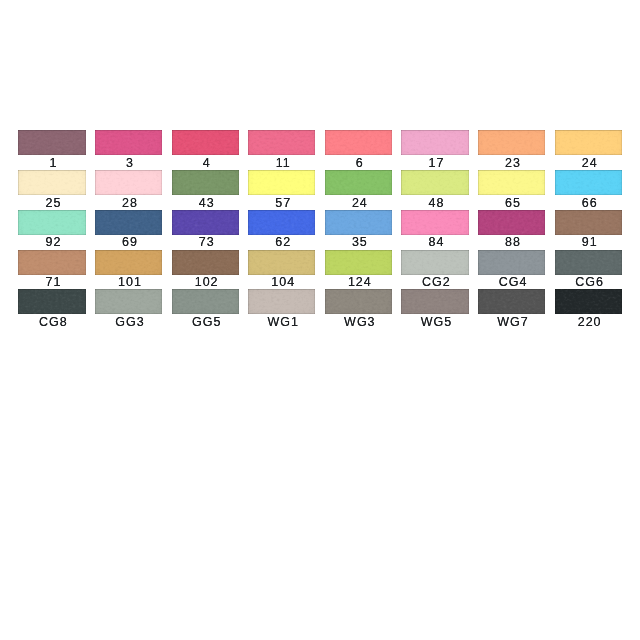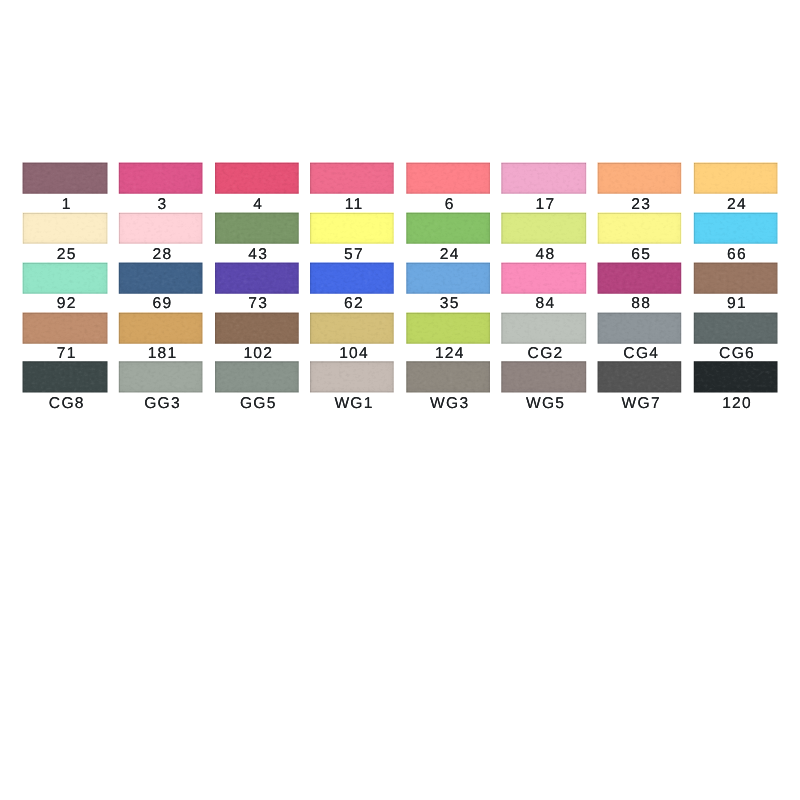--- a/index.html
+++ b/index.html
@@ -824,21 +824,21 @@
               <feTurbulence type="fractalNoise" baseFrequency="0.34 0.44" numOctaves="5" seed="336" stitchTiles="stitch"></feTurbulence>
               <feColorMatrix type="matrix" values="0 0 0 0 1 0 0 0 0 1 0 0 0 0 1 0.34 0.34 0.34 0 0"></feColorMatrix>
               <feComponentTransfer>
                 <feFuncA type="linear" slope="-1.9" intercept="0.95"></feFuncA>
               </feComponentTransfer>
             </filter>
             <rect width="100%" height="100%" filter="url(#glight25)"></rect>
           </svg>
         </div>
       </div>
-    <div class="swatch-label">181</div>
+    <div class="swatch-label">101</div>
   </div>
   <div class="swatch-cell" style="left:171.5px;top:249.5px">
     <div class="swatch-chip" style="background: rgb(140, 109, 87);">
         <div class="grain dark" style="opacity: 0.1099;">
           <svg xmlns="http://www.w3.org/2000/svg" preserveAspectRatio="none">
             <filter id="gdark26" x="0" y="0" width="100%" height="100%" color-interpolation-filters="sRGB">
               <feTurbulence type="fractalNoise" baseFrequency="0.34 0.44" numOctaves="5" seed="349" stitchTiles="stitch"></feTurbulence>
               <feColorMatrix type="matrix" values="0 0 0 0 0 0 0 0 0 0 0 0 0 0 0 0.34 0.34 0.34 0 0"></feColorMatrix>
               <feComponentTransfer>
                 <feFuncA type="linear" slope="1.9" intercept="-0.95"></feFuncA>
@@ -1230,15 +1230,15 @@
               <feTurbulence type="fractalNoise" baseFrequency="0.34 0.44" numOctaves="5" seed="518" stitchTiles="stitch"></feTurbulence>
               <feColorMatrix type="matrix" values="0 0 0 0 1 0 0 0 0 1 0 0 0 0 1 0.34 0.34 0.34 0 0"></feColorMatrix>
               <feComponentTransfer>
                 <feFuncA type="linear" slope="-1.9" intercept="0.95"></feFuncA>
               </feComponentTransfer>
             </filter>
             <rect width="100%" height="100%" filter="url(#glight39)"></rect>
           </svg>
         </div>
       </div>
-    <div class="swatch-label">120</div>
+    <div class="swatch-label">220</div>
   </div>
 </div>
 
 </body></html>

